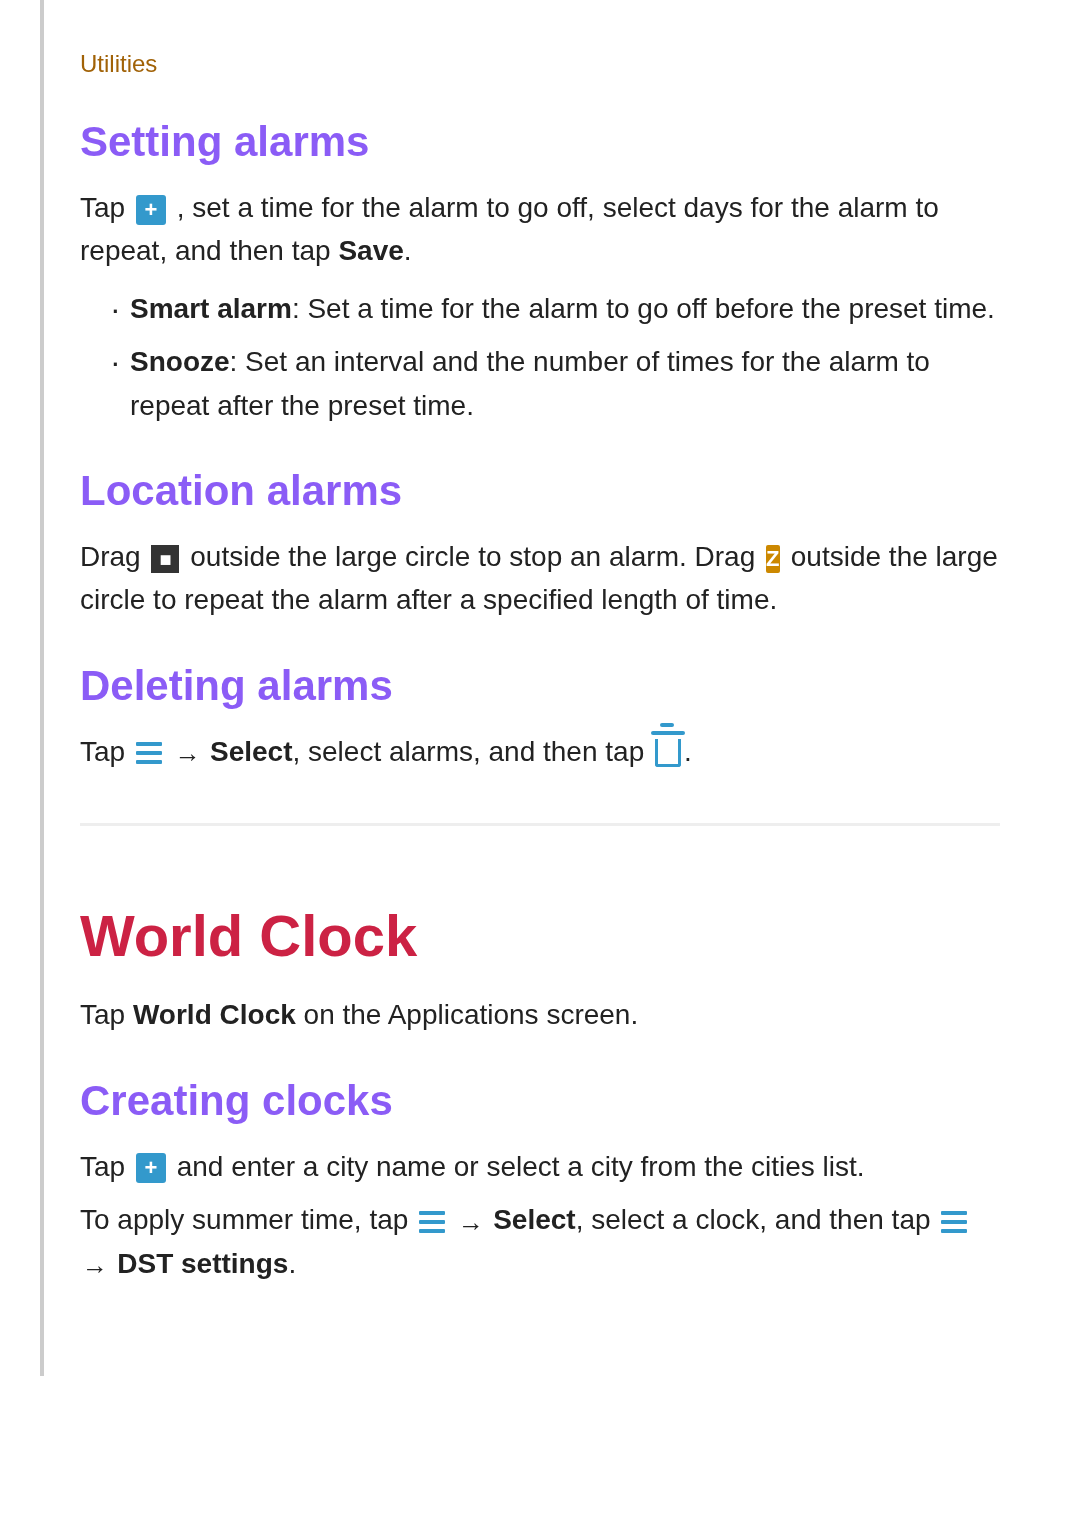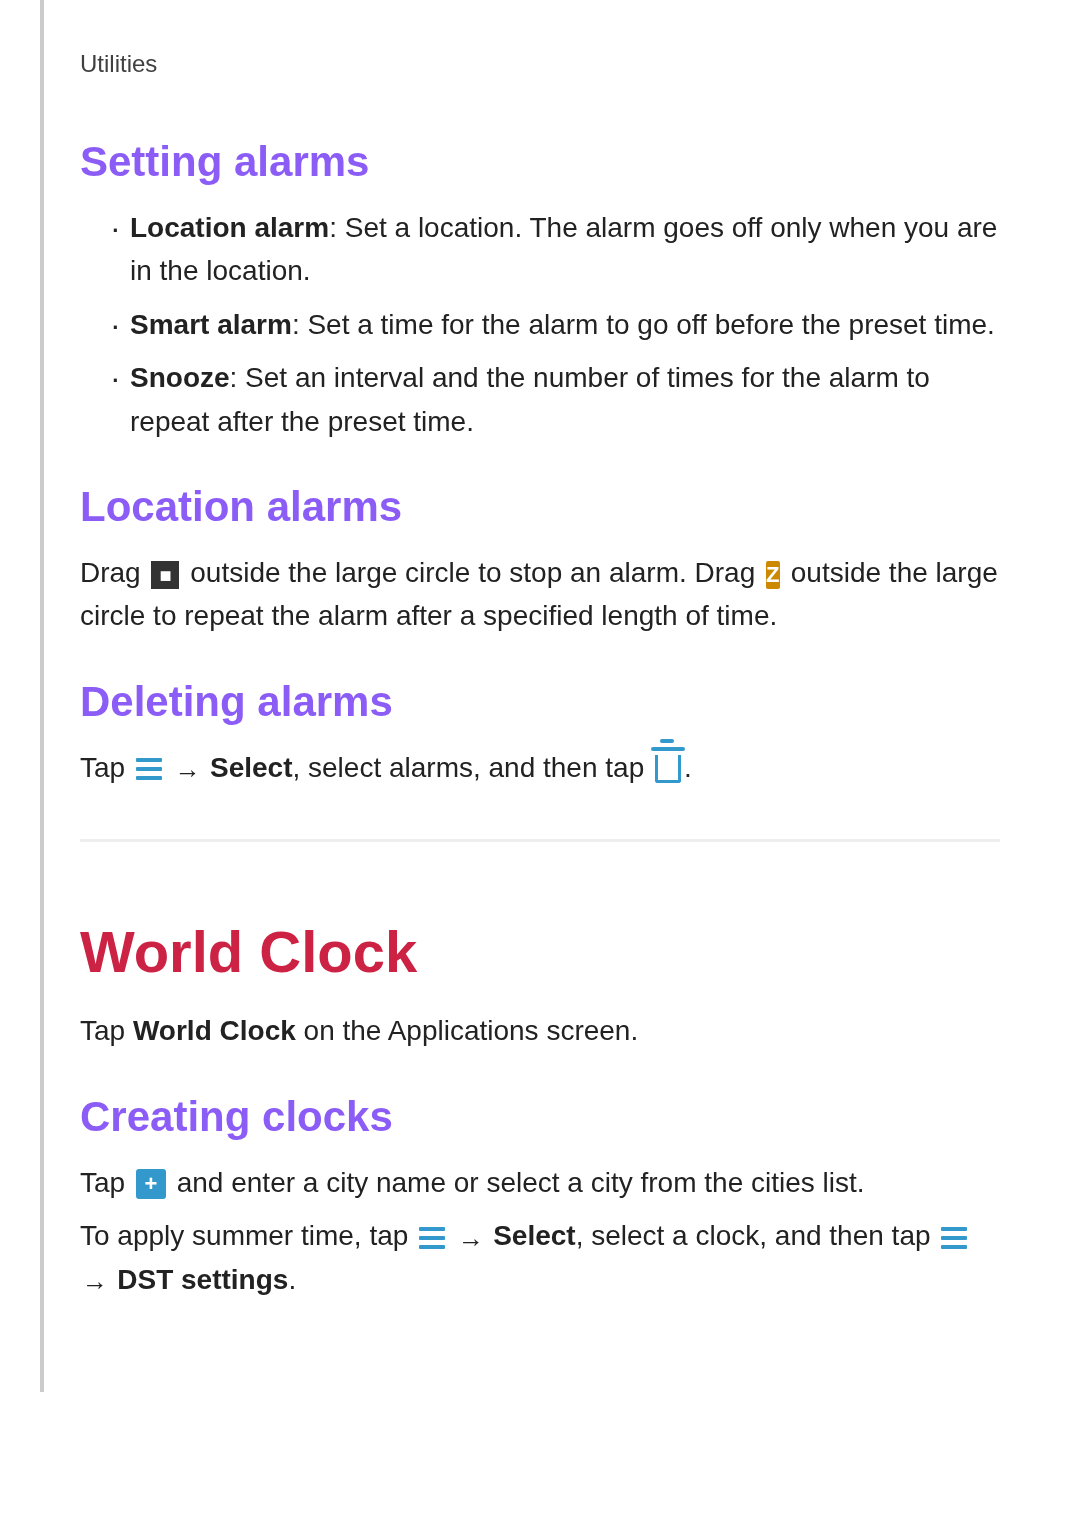--- a/index.html
+++ b/index.html
@@ -27,22 +27,22 @@
       position: absolute;
       left: 40px;
       top: 0;
       width: 4px;
       height: 100%;
       background: #cccccc;
     }
 
     .utilities-label {
       font-size: 24px;
-      color: #404040;
-      margin-bottom: 60px;
+      color: #a16207;
+      margin-bottom: 40px;
       margin-top: 10px;
     }
 
     .section-heading {
       font-size: 42px;
       font-weight: bold;
       color: #8b5cf6;
       margin-bottom: 20px;
       margin-top: 40px;
     }
@@ -213,25 +213,28 @@
 </head>
 <body>
 
 <div class="page-container">
   <div class="left-border"></div>
 
   <div class="utilities-label">Utilities</div>
 
   <h2 class="section-heading">Setting alarms</h2>
 
+  <p class="body-text">
+    <span>Tap</span>
+    <span class="icon-plus inline-icon">+</span>
+    <span>, set a time for the alarm to go off, select days for the alarm to repeat, and then tap</span>
+    <span class="bold">Save</span><span>.</span>
+  </p>
 
   <ul class="bullet-list">
-    <li>
-      <span class="bold">Location alarm</span><span>: Set a location. The alarm goes off only when you are in the location.</span>
-    </li>
     <li>
       <span class="bold">Smart alarm</span><span>: Set a time for the alarm to go off before the preset time.</span>
     </li>
     <li>
       <span class="bold">Snooze</span><span>: Set an interval and the number of times for the alarm to repeat after the preset time.</span>
     </li>
   </ul>
 
   <h2 class="section-heading">Location alarms</h2>
 

